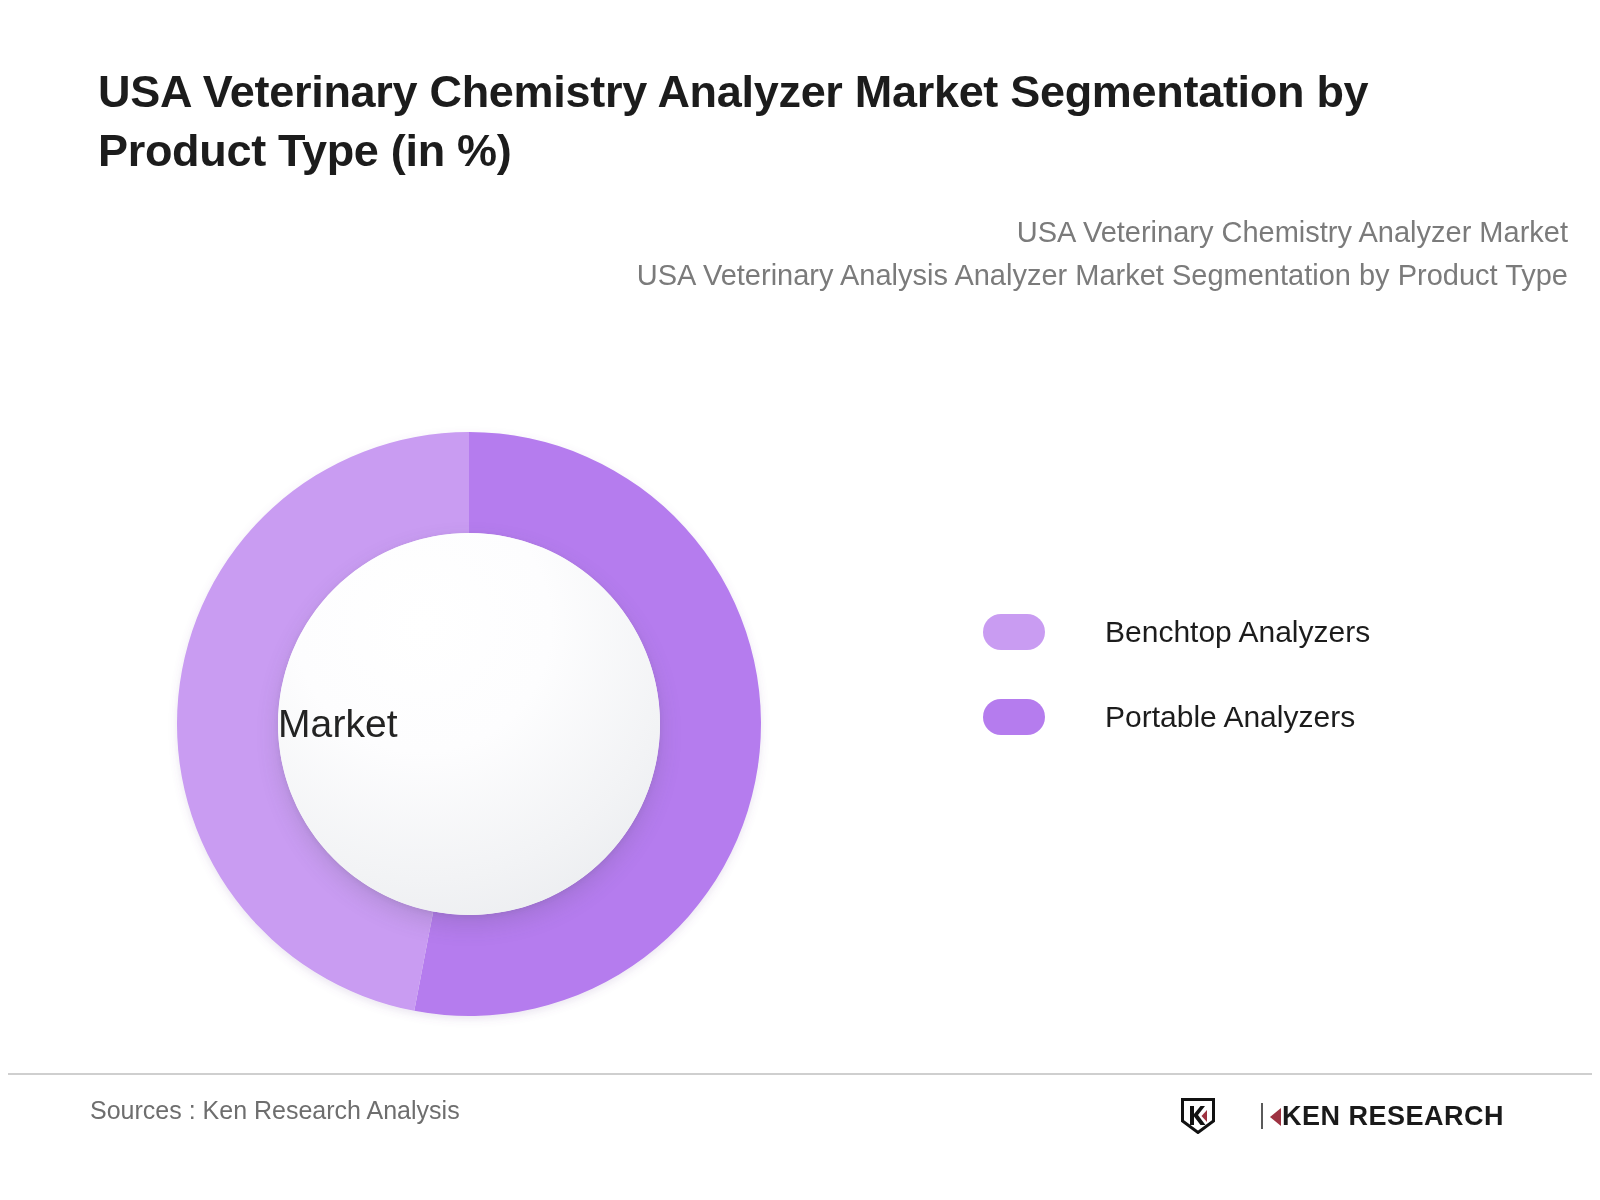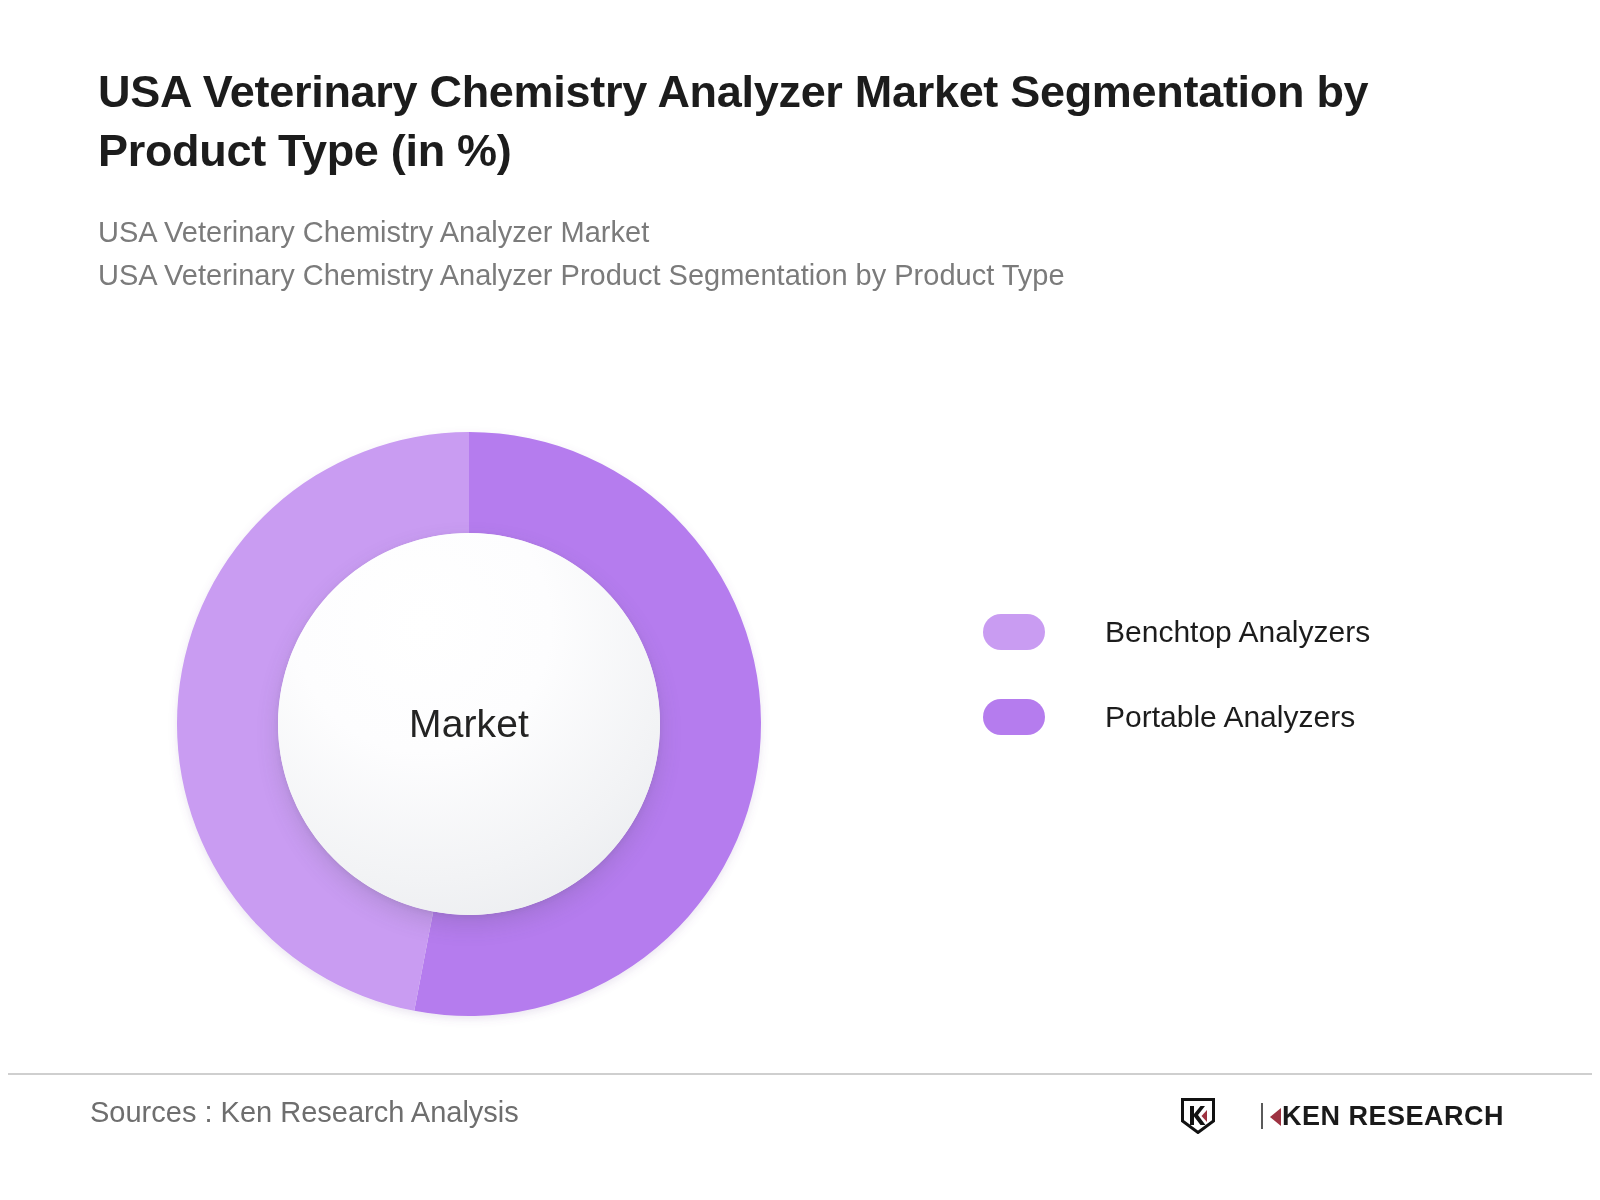--- a/index.html
+++ b/index.html
@@ -38,21 +38,21 @@
     margin: 0;
     max-width: 1450px;
   }
   .chart-subtitle {
     margin-top: 30px;
     font-size: 29px;
     line-height: 1.48;
     color: #7b7b7b;
     font-weight: 400;
   }
-  .chart-subtitle div { white-space: nowrap; }
+  .chart-subtitle div { white-space: nowrap; text-align: right; }
 
   
   .chart-area {
     position: absolute;
     left: 0;
     top: 0;
     width: 1600px;
     height: 1200px;
     pointer-events: none;
   }
@@ -74,21 +74,20 @@
     width: 382px;
     height: 382px;
     margin-left: -191px;
     margin-top: -191px;
     border-radius: 50%;
     background:
       radial-gradient(circle at 38% 24%, #ffffff 0%, #fdfdfe 34%, #f2f3f5 68%, #e6e8ec 100%);
     box-shadow: 0 10px 22px rgba(80,80,95,0.18), 0 2px 5px rgba(80,80,95,0.10);
     display: flex;
     align-items: center;
-    justify-content: center;
     text-align: center;
   }
   .hub-label {
     font-size: 39px;
     line-height: 1.28;
     color: #232323;
     font-weight: 400;
     letter-spacing: 0.1px;
   }
   .hub-label span { display: block; }
@@ -126,21 +125,21 @@
     left: 8px;
     right: 8px;
     top: 1073px;
     height: 2px;
     background: #cfcfcf;
   }
   .footer-source {
     position: absolute;
     left: 90px;
     top: 1096px;
-    font-size: 29px;
+    font-size: 25px;
     color: #6e6e6e;
     white-space: nowrap;
   }
   .brand {
     position: absolute;
     right: 96px;
     top: 1097px;
     display: flex;
     align-items: center;
     height: 38px;
@@ -178,21 +177,21 @@
 </style>
 </head>
 <body>
 
 <div class="slide">
 
   <div class="header">
     <h1 class="chart-title">USA Veterinary Chemistry Analyzer Market Segmentation by Product Type (in %)</h1>
     <div class="chart-subtitle">
       <div>USA Veterinary Chemistry Analyzer Market</div>
-      <div>USA Veterinary Chemistry Analyzer Product Segmentation by Product Type</div>
+      <div>USA Veterinary Analysis Analyzer Market Segmentation by Product Type</div>
     </div>
   </div>
 
   <div class="chart-area">
 
     <div class="donut-wrap">
       <svg class="donut-svg" viewBox="0 0 584 584">
         <defs>
           <filter id="ringShadow" x="-20%" y="-20%" width="140%" height="140%">
             <feDropShadow dx="0" dy="3" stdDeviation="4" flood-color="#7a5aa0" flood-opacity="0.16"></feDropShadow>

